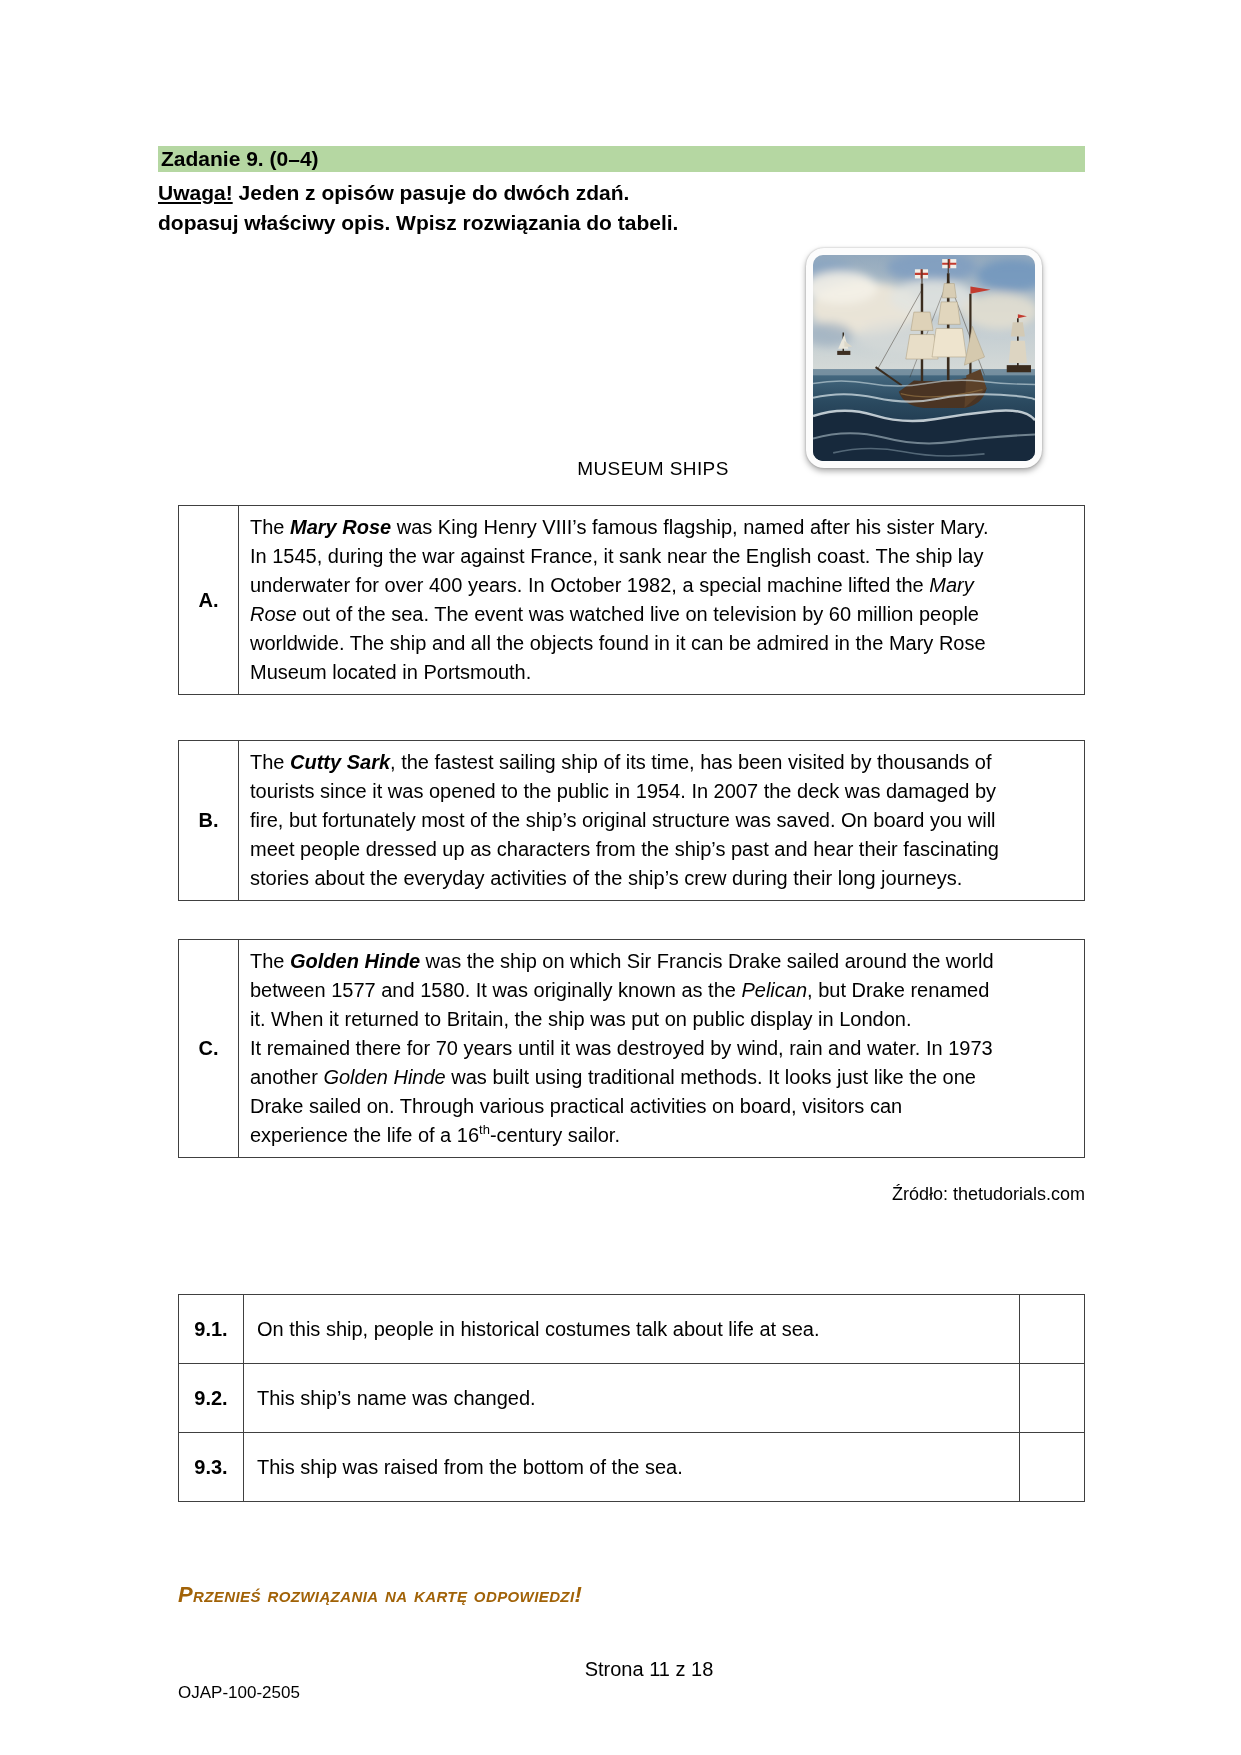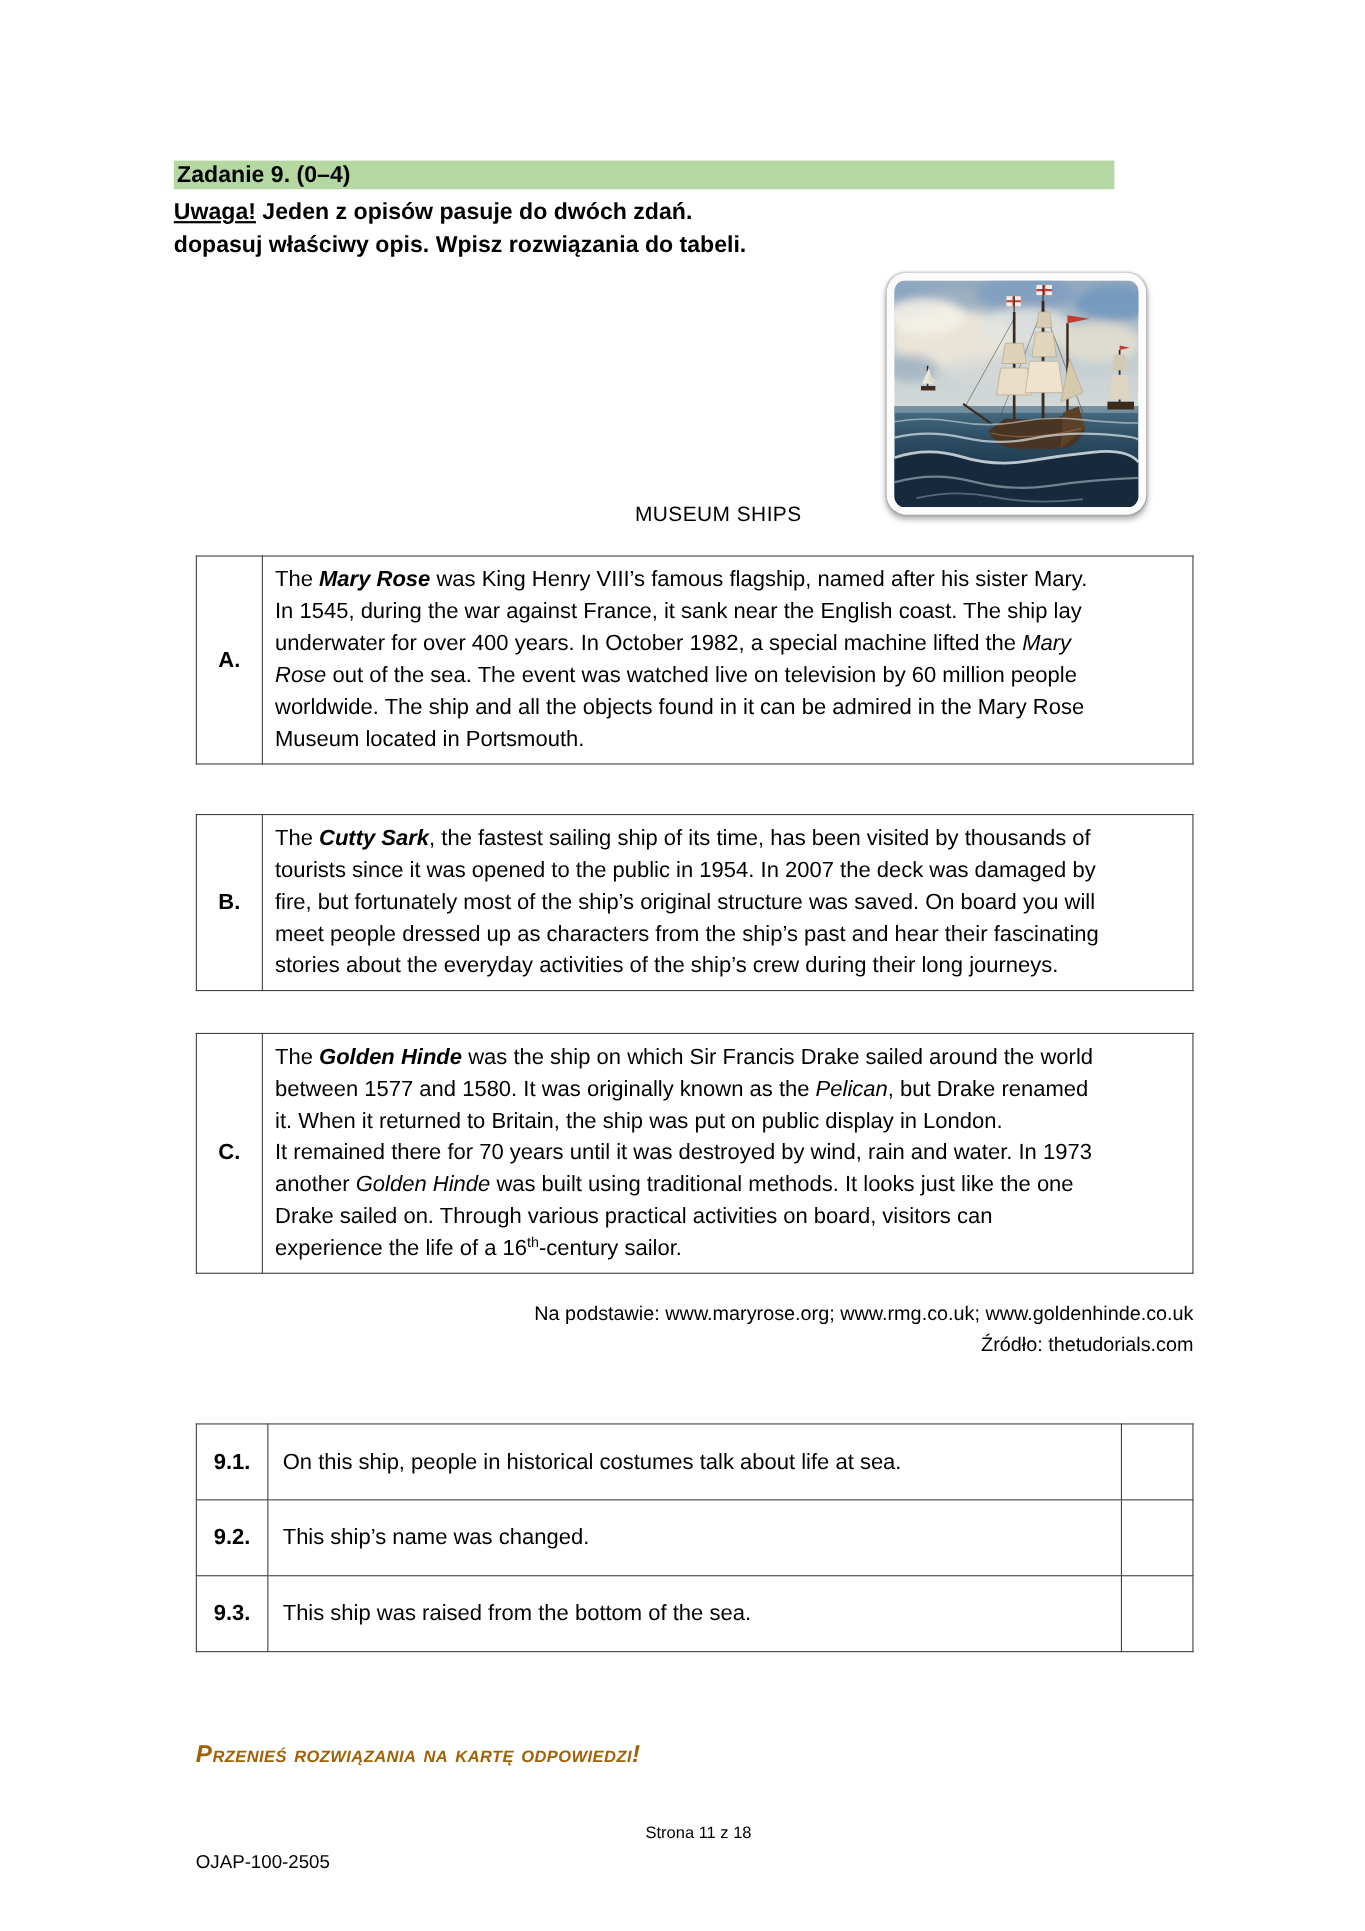--- a/index.html
+++ b/index.html
@@ -1,21 +1,21 @@
 <!DOCTYPE html>
 <html><head>
 <meta charset="utf-8">
 <style>
   html,body{margin:0;padding:0;background:#ffffff;}
   .page{
     position:relative;width:1241px;height:1755px;background:#ffffff;
     font-family:"Liberation Sans",sans-serif;color:#000;overflow:hidden;
   }
   .task-header{
-    position:absolute;left:158px;top:146px;width:855px;height:26px;
+    position:absolute;left:158px;top:146px;width:927px;height:26px;
     background:#b5d7a2;font-weight:bold;font-size:21px;line-height:26px;
     padding-left:3px;box-sizing:border-box;
   }
   .instructions{
     position:absolute;left:158px;top:178px;width:950px;
     font-weight:bold;font-size:21px;line-height:30px;
   }
   .note-label{text-decoration:underline;}
   .ship-card{
     position:absolute;left:806px;top:248px;width:236px;height:220px;
@@ -44,21 +44,21 @@
   table.answers td{height:66px;font-size:20px;vertical-align:middle;}
   td.qnum{width:62px;text-align:center;font-weight:bold;}
   td.qtext{padding-left:13px;}
   td.qans{width:62px;}
   .transfer{
     position:absolute;left:178px;top:1582px;
     font-size:22px;font-weight:bold;font-style:italic;
     font-variant:small-caps;color:#a16207;letter-spacing:0.4px;
   }
   .footer-code{position:absolute;left:178px;top:1662px;font-size:17px;margin-top:21px;}
-  .footer-page{position:absolute;left:140px;top:1658px;width:990px;text-align:center;font-size:15px;}
+  .footer-page{position:absolute;left:154px;top:1658px;width:990px;text-align:center;font-size:20px;}
 </style>
 </head>
 <body>
 
 <div class="page">
 
   <div class="task-header">Zadanie 9. (0–4)</div>
 
   <div class="instructions">
     <div><span class="note-label">Uwaga!</span><span> Jeden z opisów pasuje do dwóch zdań.</span></div>
@@ -189,21 +189,20 @@
 it. When it returned to Britain, the ship was put on public display in London.
 It remained there for 70 years until it was destroyed by wind, rain and water. In 1973
 another </span><span class="seg-i">Golden Hinde</span><span> was built using traditional methods. It looks just like the one
 Drake sailed on. Through various practical activities on board, visitors can
 experience the life of a 16</span><span class="seg-sup">th</span><span>-century sailor.</span></td>
     </tr>
   </tbody>
     </table>
 
   <div class="sources">
-    <div>Na podstawie: www.maryrose.org; www.rmg.co.uk; www.goldenhinde.co.uk</div>
     <div>Źródło: thetudorials.com</div>
   </div>
 
   <table class="grid answers" style="top:1294px">
     <tbody>
         <tr>
       <td class="qnum">9.1.</td>
       <td class="qtext">On this ship, people in historical costumes talk about life at sea.</td>
       <td class="qans"></td>
     </tr>

